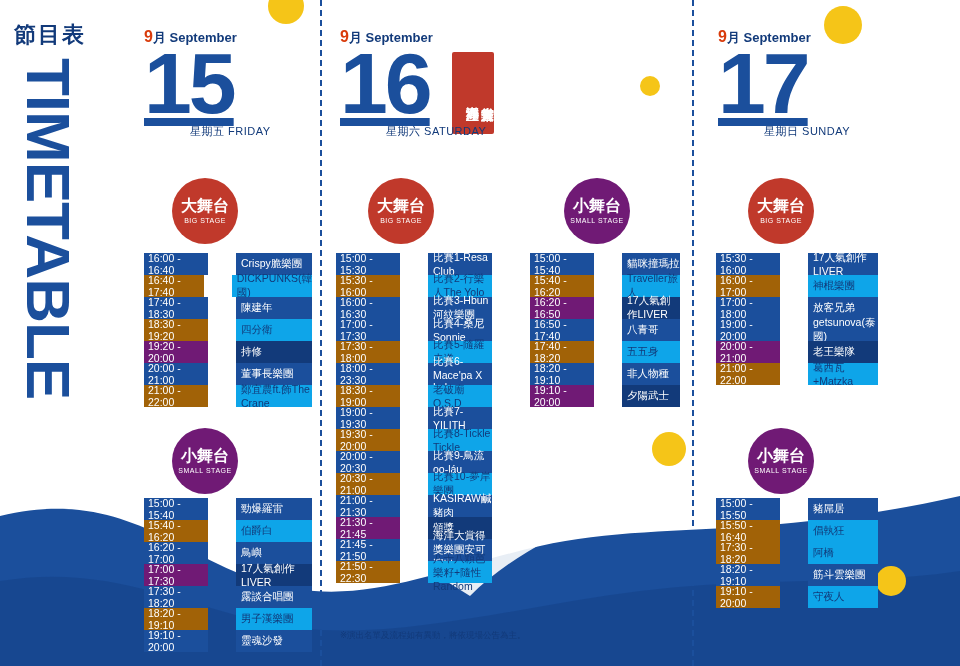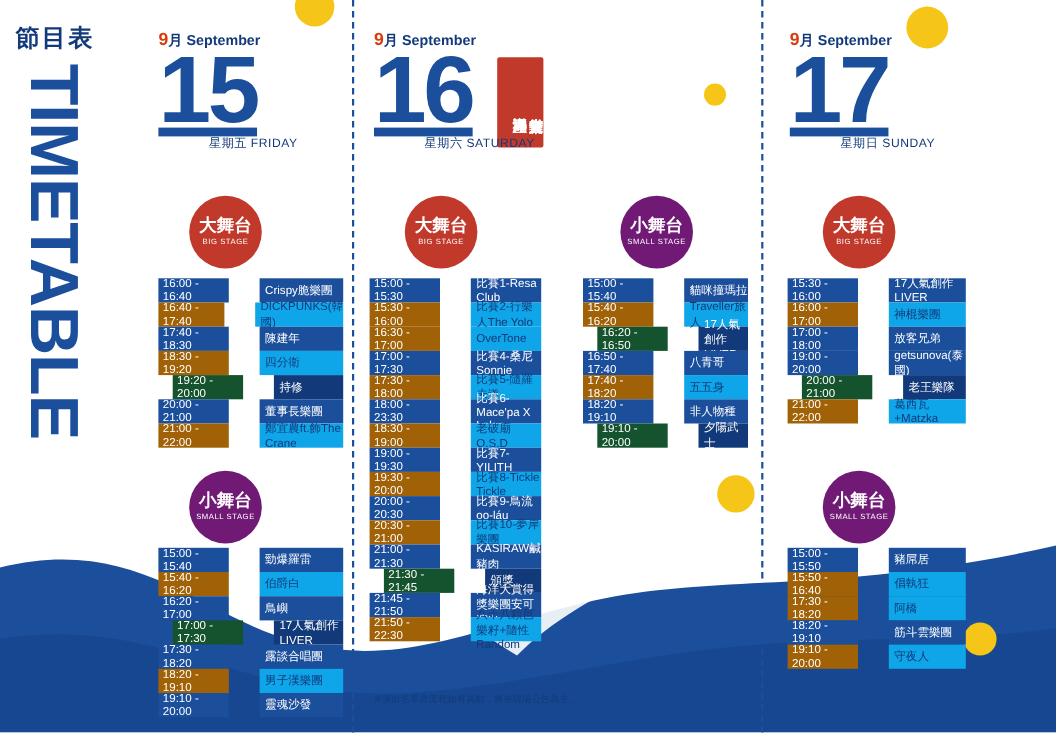--- a/index.html
+++ b/index.html
@@ -71,21 +71,21 @@
     padding-left:4px;box-sizing:border-box;
   }
   .row .n{
     flex:1;font-size:10.5px;display:flex;align-items:center;padding-left:5px;
     box-sizing:border-box;color:#123a7a;margin-left:28px;
   }
   .row.blue .t{background:#1b4f9c;}
   .row.blue .n{background:#1b4f9c;color:#fff;}
   .row.orange .t{background:#a16207;}
   .row.orange .n{background:#0ea5e9;color:#123a7a;}
-  .row.navy .t{background:#14532d;margin-left:13px;}
+  .row.navy .t{background:#701a75;}
   .row.navy .n{background:#123a7a;color:#fff;}
   .footnote{
     position:absolute;font-size:8.5px;color:#123a7a;
   }
 </style>
 </head>
 <body>
 
 <svg class="bg-wave" viewBox="0 0 960 300" preserveAspectRatio="none">
   <path d="M0,150 C120,120 180,190 260,215 C360,245 430,205 540,180 C650,155 760,175 960,130 L960,300 L0,300 Z" fill="#1b4f9c"></path>
@@ -204,23 +204,23 @@
 </div>
 <div class="tbl" style="left:336px;top:253px;width:156px;">
   <div class="row blue">
       <div class="t">15:00 - 15:30</div>
       <div class="n">比賽1-Resa Club</div>
     </div>
   <div class="row orange">
       <div class="t">15:30 - 16:00</div>
       <div class="n">比賽2-行樂人The Yolo</div>
     </div>
-  <div class="row orange">
-      <div class="t">16:30 - 17:00</div>
-      <div class="n">OverTone</div>
+  <div class="row blue">
+      <div class="t">16:00 - 16:30</div>
+      <div class="n">比賽3-Hbun河紋樂團</div>
     </div>
   <div class="row blue">
       <div class="t">17:00 - 17:30</div>
       <div class="n">比賽4-桑尼Sonnie</div>
     </div>
   <div class="row orange">
       <div class="t">17:30 - 18:00</div>
       <div class="n">比賽5-隨羅未遂</div>
     </div>
   <div class="row blue">

